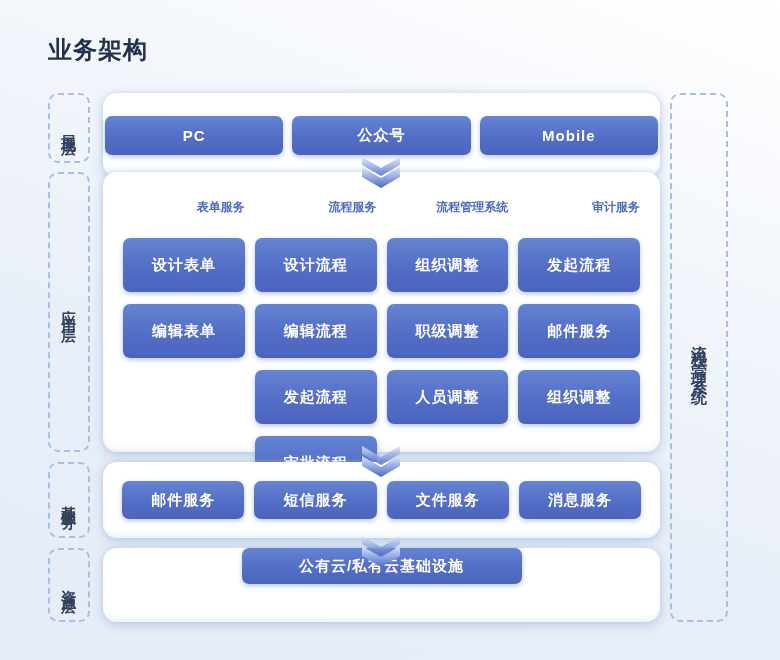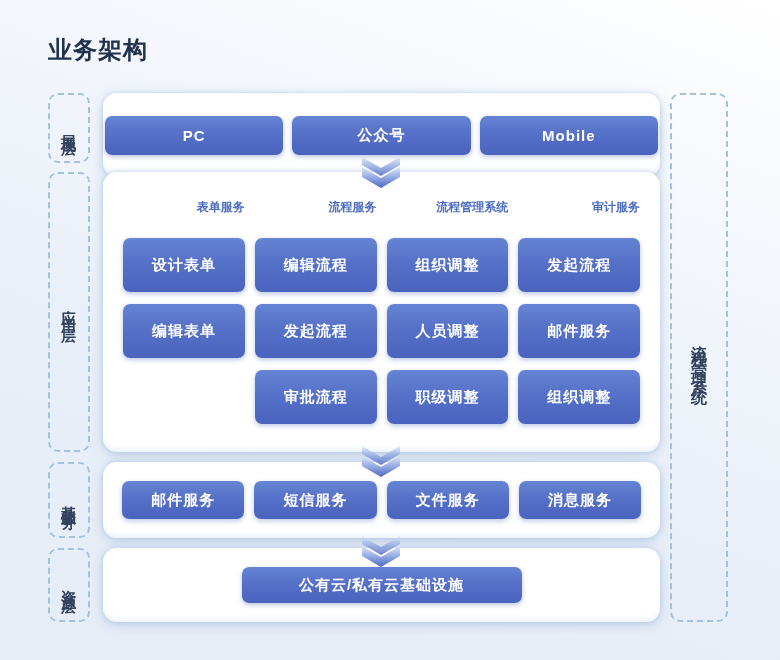--- a/index.html
+++ b/index.html
@@ -34,21 +34,21 @@
   #right-panel .vtext { letter-spacing:9px; font-size:16px; }
   
   .section {
     position:absolute; left:103px; width:557px; background:#ffffff; border-radius:14px;
     box-shadow:0 3px 12px rgba(151,179,217,0.55), 0 0 4px rgba(168,196,228,0.45),
                inset 0 -6px 10px -6px #dde8f6;
   }
   #section-presentation { top:93px;  height:84px; display:flex; align-items:center; gap:9px; padding:0 2px; }
   #section-application  { top:172px; height:280px; padding:24px 20px 0; }
   #section-basic        { top:462px; height:76px; display:flex; align-items:center; gap:10px; padding:0 19px; }
-  #section-resource     { top:548px; height:74px; display:flex; align-items:center; justify-content:center; }
+  #section-resource     { top:548px; height:74px; display:flex; justify-content:center; }
   
   .node {
     background:linear-gradient(180deg, #6584d3 0%, #5671c8 45%, #4a63bf 100%);
     border-radius:7px; color:#ffffff; font-size:15px; font-weight:600; letter-spacing:1px;
     display:flex; align-items:center; justify-content:center;
     box-shadow:0 2px 5px rgba(84,112,184,0.40);
   }
   #section-presentation .node { flex:1; height:39px; }
   .app-columns { display:flex; gap:10px; }
   .app-col { flex:1; display:flex; flex-direction:column; gap:12px; }
@@ -97,29 +97,30 @@
 
   <div class="section" id="section-application">
     <div class="app-columns">
       <div class="app-col">
         <div class="col-header">表单服务</div>
         <div class="node">设计表单</div>
         <div class="node">编辑表单</div>
       </div>
       <div class="app-col">
         <div class="col-header">流程服务</div>
+        <div class="node">设计流程</div>
         <div class="node">编辑流程</div>
         <div class="node">发起流程</div>
         <div class="node">审批流程</div>
       </div>
       <div class="app-col">
         <div class="col-header">流程管理系统</div>
         <div class="node">组织调整</div>
+        <div class="node">职级调整</div>
         <div class="node">人员调整</div>
-        <div class="node">职级调整</div>
       </div>
       <div class="app-col">
         <div class="col-header">审计服务</div>
         <div class="node">发起流程</div>
         <div class="node">邮件服务</div>
         <div class="node">组织调整</div>
       </div>
     </div>
   </div>
 

